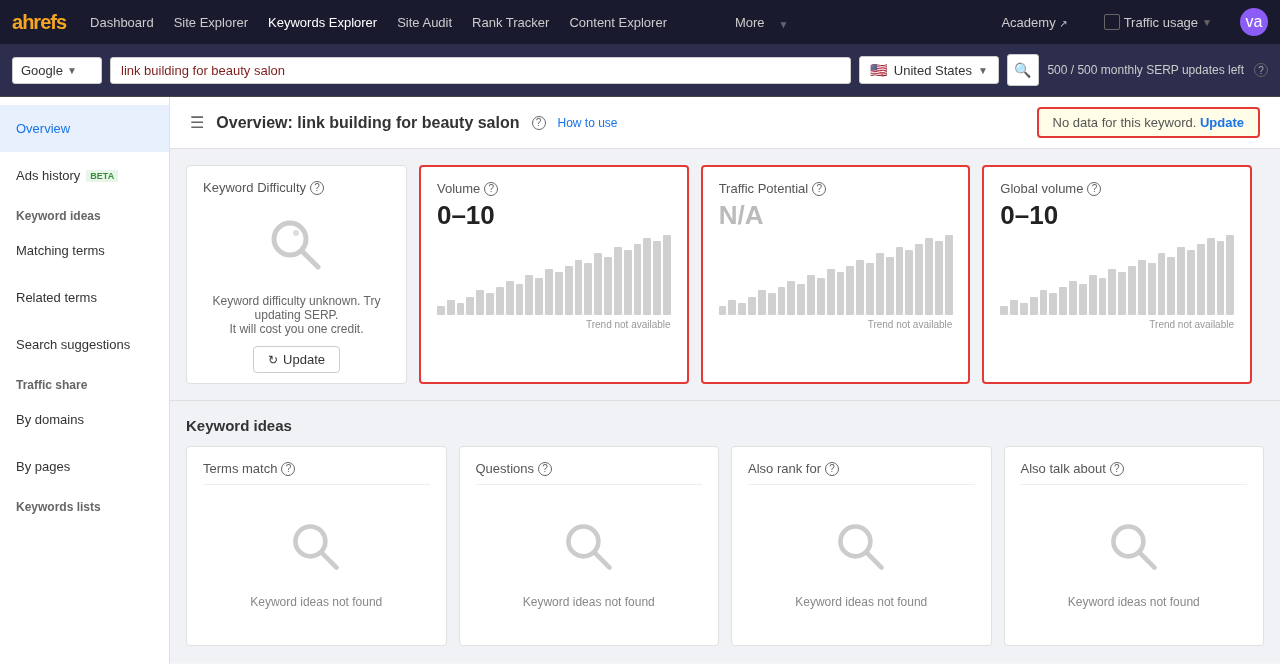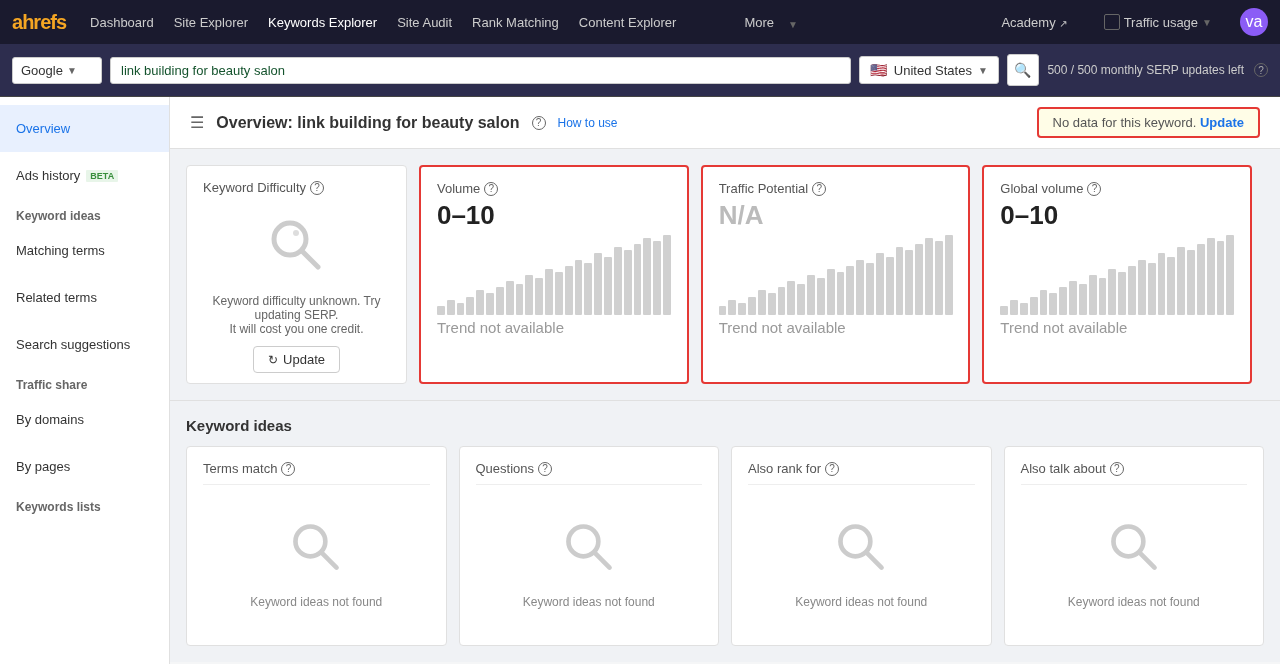--- a/index.html
+++ b/index.html
@@ -84,21 +84,21 @@
       gap: 4px;
       min-width: 90px;
     }
     .search-input-wrap {
       flex: 1;
       background: #fff;
       border: 1px solid #ccc;
       border-radius: 3px;
       padding: 5px 10px;
       font-size: 13px;
-      color: #14532d;
+      color: #7f1d1d;
     }
     .country-select {
       background: #fff;
       border: 1px solid #ccc;
       border-radius: 3px;
       padding: 5px 10px;
       font-size: 13px;
       cursor: pointer;
       display: flex;
       align-items: center;
@@ -259,24 +259,24 @@
     .card-value {
       font-size: 26px;
       font-weight: 700;
       color: #222;
       margin-bottom: 4px;
     }
     .card-value.na {
       color: #bbb;
     }
     .trend-label {
-      font-size: 15px;
+      font-size: 10px;
       color: #999;
       margin-top: 4px;
-      text-align: left;
+      text-align: right;
     }
 
     
     .kd-card {
       background: #fff;
       border: 1px solid #e0e0e0;
       border-radius: 4px;
       margin-right: 12px;
       padding: 14px 16px 10px;
       min-width: 200px;
@@ -392,21 +392,21 @@
 <body>
 
 <nav class="top-nav">
   <div class="logo">
     <span>a</span><span style="color:#f5a623">hrefs</span>
   </div>
   <a class="nav-link">Dashboard</a>
   <a class="nav-link">Site Explorer</a>
   <a class="nav-link active">Keywords Explorer</a>
   <a class="nav-link">Site Audit</a>
-  <a class="nav-link">Rank Matching</a>
+  <a class="nav-link">Rank Tracker</a>
   <a class="nav-link">Content Explorer</a>
   <div class="nav-more">
     <span>More</span>
     <span class="chevron">▼</span>
   </div>
   <div class="nav-right">
     <a class="nav-link" style="color:#ccc;">
       <span>Academy</span>
       <span style="font-size:10px;">↗</span>
     </a>

